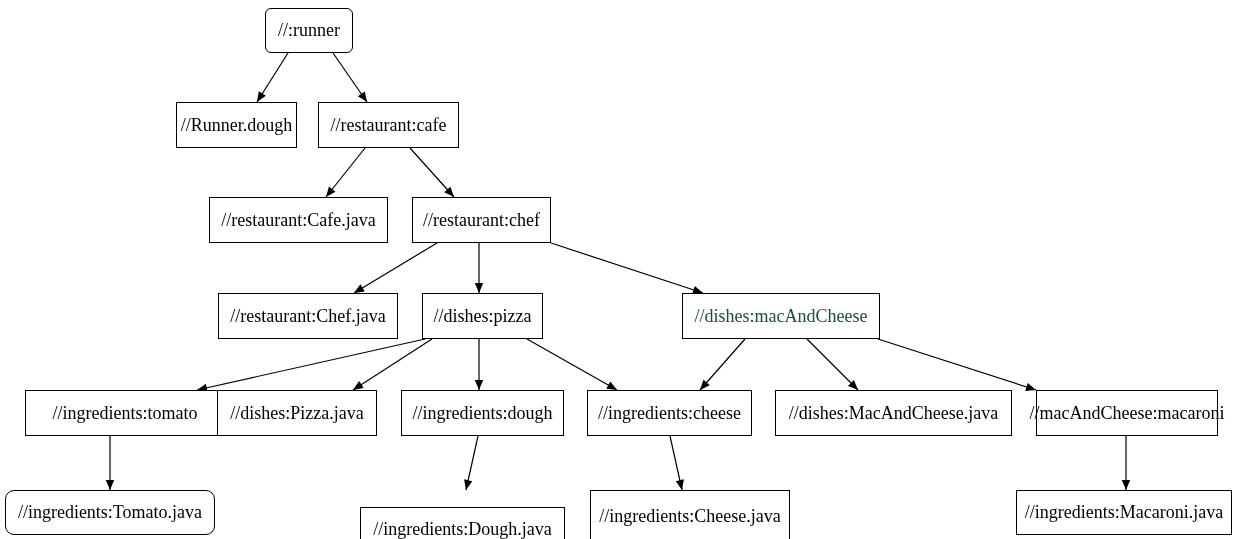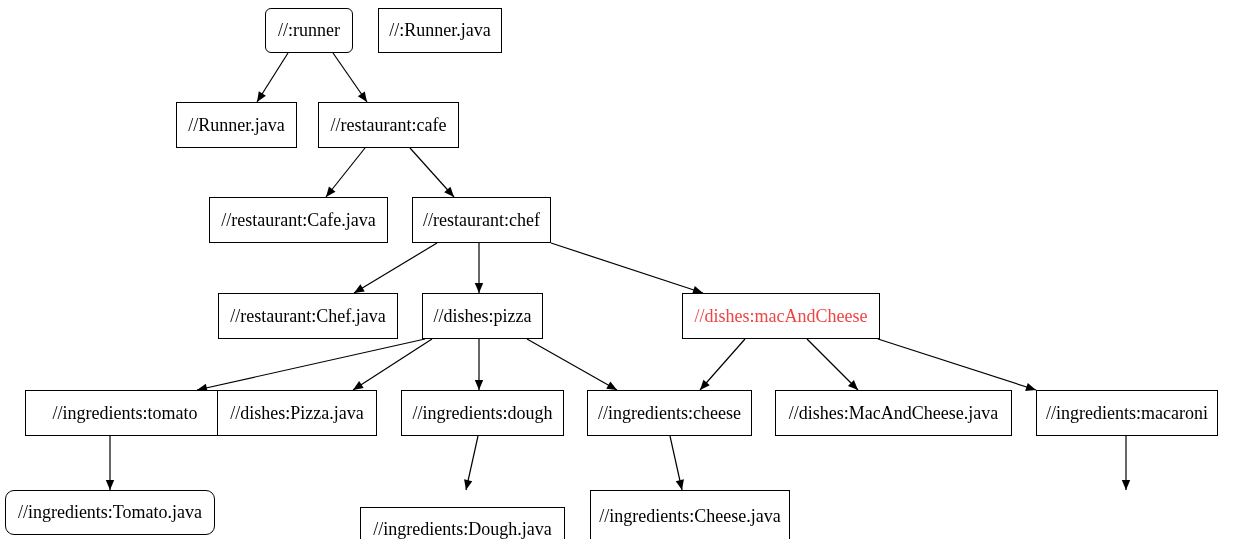--- a/index.html
+++ b/index.html
@@ -73,65 +73,65 @@
         <line x1="110" y1="436" x2="110" y2="490" stroke="#000000" stroke-width="1.2" marker-end="url(#arrowhead)"></line>
         <line x1="478" y1="436" x2="466" y2="490" stroke="#000000" stroke-width="1.2" marker-end="url(#arrowhead)"></line>
         <line x1="670" y1="436" x2="682" y2="490" stroke="#000000" stroke-width="1.2" marker-end="url(#arrowhead)"></line>
         <line x1="1126" y1="436" x2="1126" y2="490" stroke="#000000" stroke-width="1.2" marker-end="url(#arrowhead)"></line>
       </g>
   </svg>
   <div class="node-layer">
       <div class="node" style="left: 265px; top: 8px; width: 88px; height: 45px; border-color: rgb(0, 0, 0); background: rgb(255, 255, 255); color: rgb(0, 0, 0); border-radius: 6px;">
         <span class="label">//:runner</span>
       </div>
-      <div class="node" style="left: 378px; top: 8px; width: 124px; height: 45px; border-color: rgb(0, 0, 0); background: rgb(255, 255, 255); color: rgb(0, 0, 0);">
-        <span class="label">//:Runner.java</span>
-      </div>
       <div class="node" style="left: 176px; top: 102px; width: 121px; height: 46px; border-color: rgb(0, 0, 0); background: rgb(255, 255, 255); color: rgb(0, 0, 0);">
-        <span class="label">//Runner.java</span>
+        <span class="label">//Runner.dough</span>
       </div>
       <div class="node" style="left: 318px; top: 102px; width: 141px; height: 46px; border-color: rgb(0, 0, 0); background: rgb(255, 255, 255); color: rgb(0, 0, 0);">
         <span class="label">//restaurant:cafe</span>
       </div>
       <div class="node" style="left: 209px; top: 197px; width: 179px; height: 46px; border-color: rgb(0, 0, 0); background: rgb(255, 255, 255); color: rgb(0, 0, 0);">
         <span class="label">//restaurant:Cafe.java</span>
       </div>
       <div class="node" style="left: 412px; top: 197px; width: 139px; height: 46px; border-color: rgb(0, 0, 0); background: rgb(255, 255, 255); color: rgb(0, 0, 0);">
         <span class="label">//restaurant:chef</span>
       </div>
       <div class="node" style="left: 218px; top: 293px; width: 180px; height: 46px; border-color: rgb(0, 0, 0); background: rgb(255, 255, 255); color: rgb(0, 0, 0);">
         <span class="label">//restaurant:Chef.java</span>
       </div>
       <div class="node" style="left: 422px; top: 293px; width: 121px; height: 46px; border-color: rgb(0, 0, 0); background: rgb(255, 255, 255); color: rgb(0, 0, 0);">
         <span class="label">//dishes:pizza</span>
       </div>
-      <div class="node" style="left: 682px; top: 293px; width: 198px; height: 46px; border-color: rgb(0, 0, 0); background: rgb(255, 255, 255); color: #ef4444;">
+      <div class="node" style="left: 682px; top: 293px; width: 198px; height: 46px; border-color: rgb(0, 0, 0); background: rgb(255, 255, 255); color: #14532d;">
         <span class="label">//dishes:macAndCheese</span>
       </div>
       <div class="node" style="left: 25px; top: 390px; width: 200px; height: 46px; border-color: rgb(0, 0, 0); background: rgb(255, 255, 255); color: rgb(0, 0, 0);">
         <span class="label">//ingredients:tomato</span>
       </div>
       <div class="node" style="left: 217px; top: 390px; width: 160px; height: 46px; border-color: rgb(0, 0, 0); background: rgb(255, 255, 255); color: rgb(0, 0, 0);">
         <span class="label">//dishes:Pizza.java</span>
       </div>
       <div class="node" style="left: 401px; top: 390px; width: 163px; height: 46px; border-color: rgb(0, 0, 0); background: rgb(255, 255, 255); color: rgb(0, 0, 0);">
         <span class="label">//ingredients:dough</span>
       </div>
       <div class="node" style="left: 587px; top: 390px; width: 165px; height: 46px; border-color: rgb(0, 0, 0); background: rgb(255, 255, 255); color: rgb(0, 0, 0);">
         <span class="label">//ingredients:cheese</span>
       </div>
       <div class="node" style="left: 775px; top: 390px; width: 237px; height: 46px; border-color: rgb(0, 0, 0); background: rgb(255, 255, 255); color: rgb(0, 0, 0);">
         <span class="label">//dishes:MacAndCheese.java</span>
       </div>
       <div class="node" style="left: 1036px; top: 390px; width: 182px; height: 46px; border-color: rgb(0, 0, 0); background: rgb(255, 255, 255); color: rgb(0, 0, 0);">
-        <span class="label">//ingredients:macaroni</span>
+        <span class="label">//macAndCheese:macaroni</span>
       </div>
       <div class="node" style="left: 5px; top: 490px; width: 210px; height: 45px; border-color: rgb(0, 0, 0); background: rgb(255, 255, 255); color: rgb(0, 0, 0); border-radius: 9px;">
         <span class="label">//ingredients:Tomato.java</span>
       </div>
       <div class="node" style="left: 360px; top: 490px; width: 205px; height: 45px; border-color: rgb(0, 0, 0); background: rgb(255, 255, 255); color: rgb(0, 0, 0); margin-top: 17px;">
         <span class="label">//ingredients:Dough.java</span>
       </div>
       <div class="node" style="left: 590px; top: 490px; width: 200px; height: 52px; border-color: rgb(0, 0, 0); background: rgb(255, 255, 255); color: rgb(0, 0, 0);">
         <span class="label">//ingredients:Cheese.java</span>
       </div>
+      <div class="node" style="left: 1016px; top: 490px; width: 216px; height: 45px; border-color: rgb(0, 0, 0); background: rgb(255, 255, 255); color: rgb(0, 0, 0);">
+        <span class="label">//ingredients:Macaroni.java</span>
+      </div>
     </div>
 </div>
 
 </body></html>

